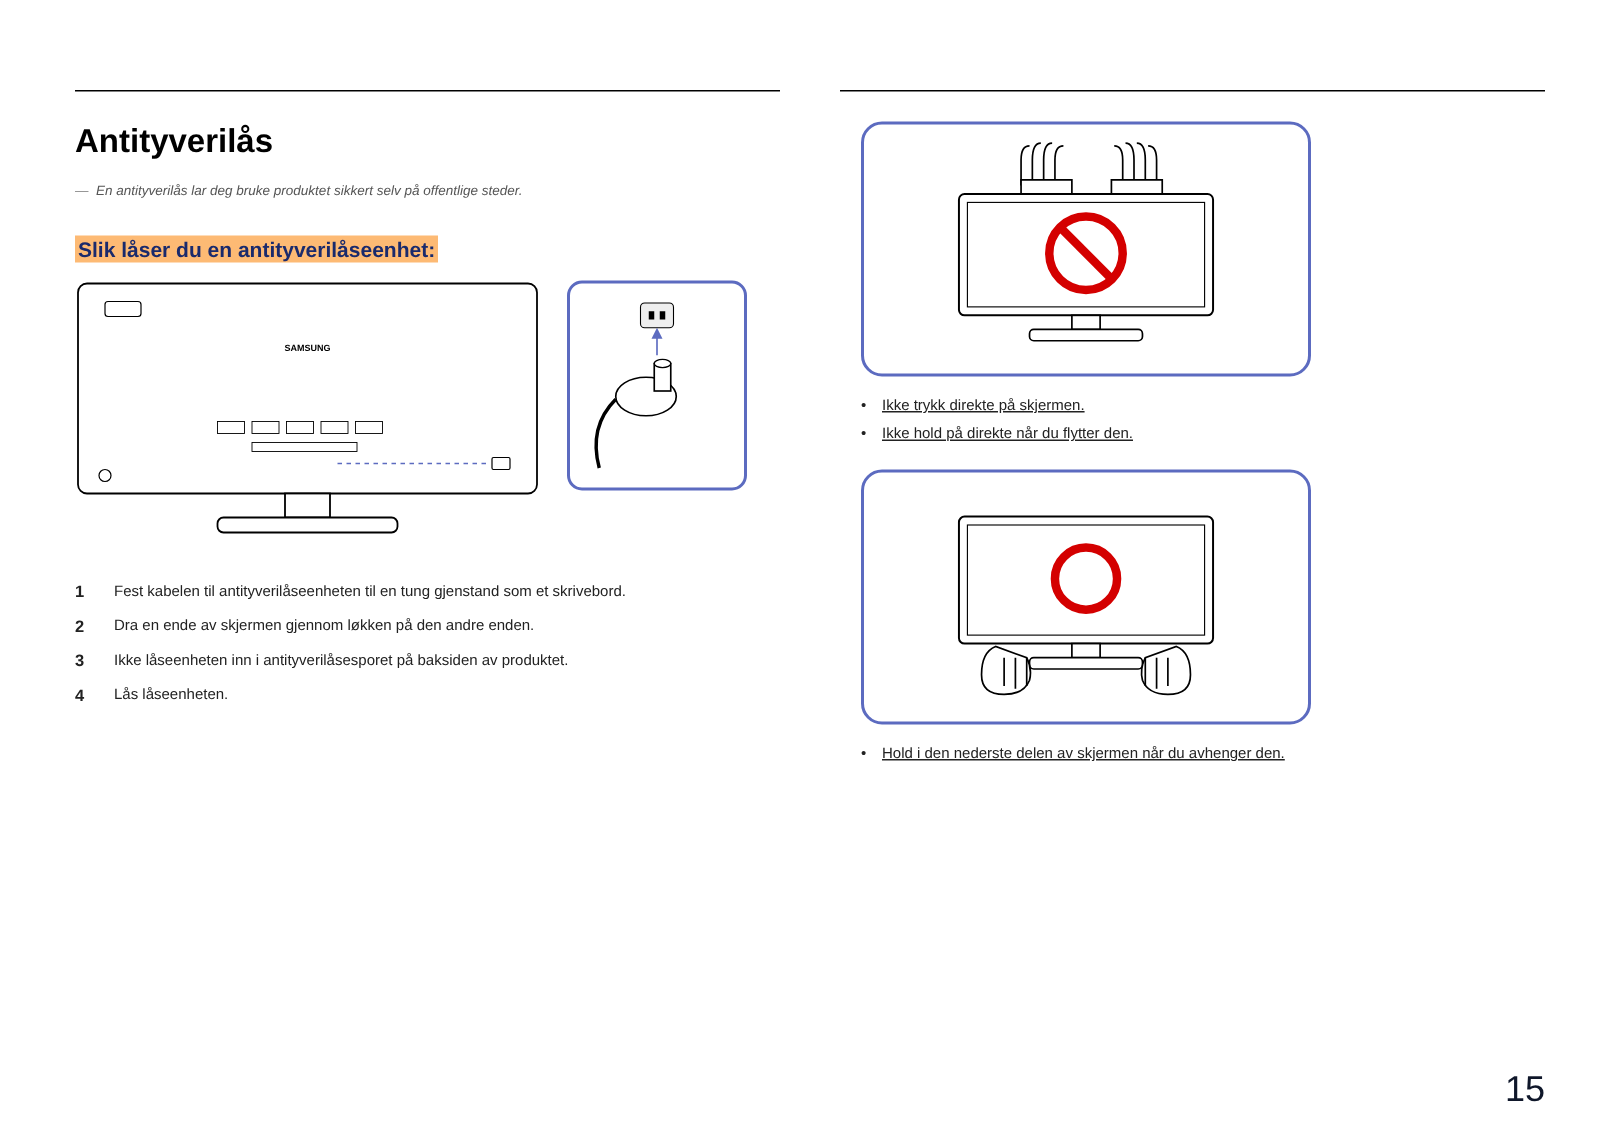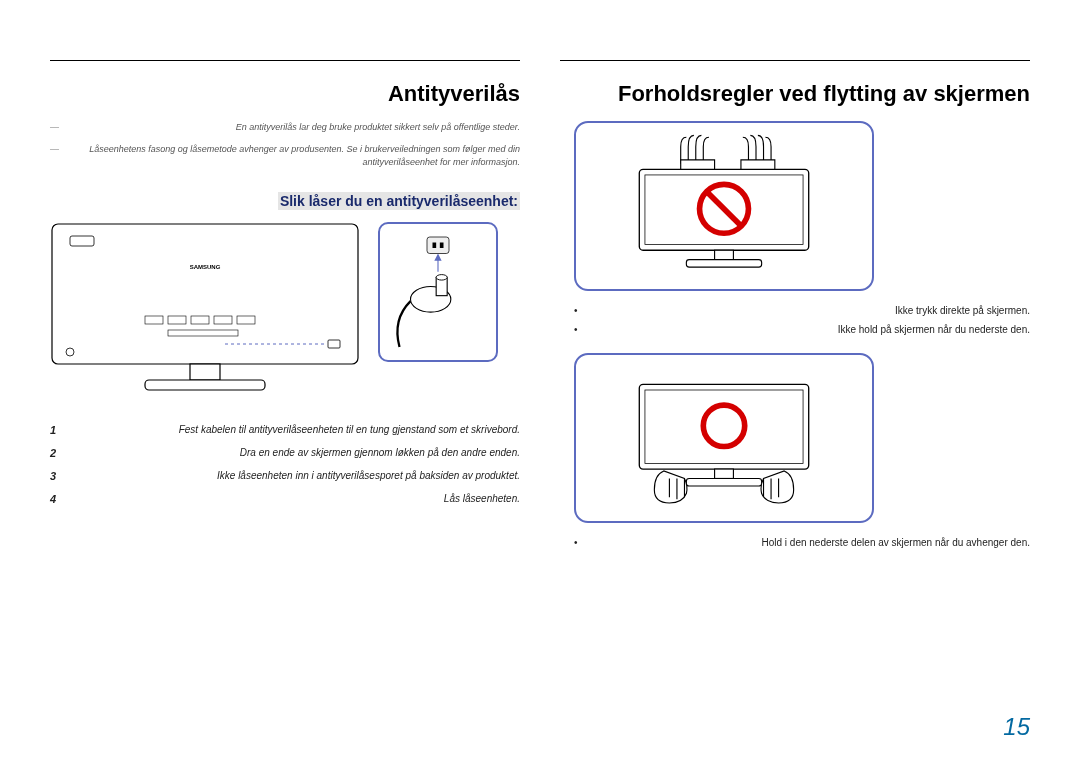--- a/index.html
+++ b/index.html
@@ -1,48 +1,47 @@
 <!DOCTYPE html>
 <html><head>
 <meta charset="utf-8">
 <style>
   * { box-sizing: border-box; margin: 0; padding: 0; }
   html, body { width: 1080px; height: 763px; background: #fff; font-family: Arial, Helvetica, sans-serif; color: #000; }
-  .page { display: flex; padding: 60px 50px 30px 50px; gap: 40px; position: relative; height: 100%; text-align: right; }
+  .page { display: flex; padding: 60px 50px 30px 50px; gap: 40px; position: relative; height: 100%; }
   .col { flex: 1; }
   hr.rule { border: none; border-top: 1px solid #000; margin-bottom: 20px; }
   h2.section { font-size: 22px; font-weight: 600; margin-bottom: 14px; }
   .note { font-size: 9px; color: #555; line-height: 1.5; margin-bottom: 8px; padding-left: 14px; position: relative; font-style: italic; }
   .note::before { content: "―"; position: absolute; left: 0; top: 0; color: #777; font-size: 9px; }
-  h3.sub { font-size: 14px; font-weight: 600; color: #1a2a6c; background: #e5e5e5; display: inline-block; padding: 1px 2px; margin-top: 14px; margin-bottom: 12px; }
+  h3.sub { font-size: 14px; font-weight: 600; color: #1a2a6c; background: #fdba74; display: inline-block; padding: 1px 2px; margin-top: 14px; margin-bottom: 12px; }
   .illus-row { display: flex; gap: 18px; align-items: flex-start; margin-bottom: 18px; }
   .monitor-back { width: 310px; height: 180px; position: relative; }
   .lock-detail { width: 120px; height: 140px; border: 2px solid #5c6bc0; border-radius: 10px; display: flex; align-items: center; justify-content: center; position: relative; }
-  ol.steps { list-style: none; counter-reset: step; font-size: 10px; color: #222; line-height: 1.9; font-style: italic; }
+  ol.steps { list-style: none; counter-reset: step; font-size: 10px; color: #222; line-height: 1.9; }
   ol.steps > li { counter-increment: step; position: relative; padding-left: 26px; margin-bottom: 4px; }
   ol.steps > li::before { content: counter(step); position: absolute; left: 0; top: 0; font-weight: bold; font-size: 11px; }
   ul.dash { list-style: none; font-size: 10px; color: #222; margin-top: 4px; }
   ul.dash > li { padding-left: 14px; position: relative; line-height: 1.9; }
   ul.dash > li::before { content: "‒"; position: absolute; left: 0; top: 0; }
   .fig-box { border: 2px solid #5c6bc0; border-radius: 14px; width: 300px; height: 170px; margin: 8px 0 10px 14px; display:flex; align-items:center; justify-content:center; }
-  ul.bullets { list-style: none; font-size: 10px; color: #222; margin: 8px 0 14px 14px; }
+  ul.bullets { list-style: none; font-size: 10px; color: #222; margin: 8px 0 14px 14px; text-decoration: underline; }
   ul.bullets > li { padding-left: 14px; position: relative; line-height: 1.9; }
   ul.bullets > li::before { content: "•"; position: absolute; left: 0; top: 0; }
-  .pagenum { position: absolute; right: 50px; bottom: 22px; font-size: 24px; color: #0369a1; font-weight: 300; font-style: italic; }
+  .pagenum { position: absolute; right: 50px; bottom: 22px; font-size: 24px; color: #0f172a; font-weight: 300; }
 </style>
 </head>
 <body>
 
 <div class="page">
 
   <div class="col">
     <hr class="rule">
     <h2 class="section">Antityverilås</h2>
     <p class="note">En antityverilås lar deg bruke produktet sikkert selv på offentlige steder.</p>
-    <p class="note">Låseenhetens fasong og låsemetode avhenger av produsenten. Se i brukerveiledningen som følger med din antityverilåseenhet for mer informasjon.</p>
     <h3 class="sub">Slik låser du en antityverilåseenhet:</h3>
 
     <div class="illus-row">
 
       <div class="monitor-back">
         <svg viewBox="0 0 310 180" width="310" height="180">
           <rect x="2" y="2" width="306" height="140" rx="6" fill="#fff" stroke="#000" stroke-width="1.2"></rect>
           <rect x="20" y="14" width="24" height="10" rx="2" fill="none" stroke="#000" stroke-width="0.8"></rect>
           <text x="155" y="46" text-anchor="middle" font-size="7" fill="#000" font-weight="bold" letter-spacing="0.5"> </text>
 
@@ -91,21 +90,20 @@
       <li>Dra en ende av skjermen gjennom løkken på den andre enden.</li>
       <li>Ikke låseenheten inn i antityverilåsesporet på baksiden av produktet.</li>
       <li>
         <span>Lås låseenheten.</span>
       </li>
     </ol>
   </div>
 
   <div class="col">
     <hr class="rule">
-    <h2 class="section">Forholdsregler ved flytting av skjermen</h2>
 
     <div class="fig-box">
       <svg viewBox="0 0 300 170" width="290" height="160">
 
         <g stroke="#000" stroke-width="1.2" fill="#fff">
           <path d="M110 12 q-6 0 -6 10 v18 M118 10 q-6 0 -6 12 v18 M126 10 q-6 0 -6 12 v18 M134 12 q-6 0 -6 10 v18"></path>
           <path d="M170 12 q6 0 6 10 v18 M178 10 q6 0 6 12 v18 M186 10 q6 0 6 12 v18 M194 12 q6 0 6 10 v18"></path>
           <path d="M104 36 h36 v14 q-18 10 -36 0 z"></path>
           <path d="M168 36 h36 v14 q-18 10 -36 0 z"></path>
         </g>
@@ -115,21 +113,21 @@
         <rect x="140" y="132" width="20" height="10" fill="#fff" stroke="#000" stroke-width="1.2"></rect>
         <rect x="110" y="142" width="80" height="8" rx="3" fill="#fff" stroke="#000" stroke-width="1.2"></rect>
 
         <circle cx="150" cy="88" r="26" fill="none" stroke="#d40000" stroke-width="6"></circle>
         <line x1="132" y1="70" x2="168" y2="106" stroke="#d40000" stroke-width="6"></line>
       </svg>
     </div>
 
     <ul class="bullets">
       <li>Ikke trykk direkte på skjermen.</li>
-      <li>Ikke hold på skjermen når du nederste den.</li>
+      <li>Ikke hold på direkte når du flytter den.</li>
     </ul>
 
     <div class="fig-box">
       <svg viewBox="0 0 300 170" width="290" height="160">
 
         <rect x="60" y="28" width="180" height="90" rx="4" fill="#fff" stroke="#000" stroke-width="1.4"></rect>
         <rect x="66" y="34" width="168" height="78" fill="#fff" stroke="#000" stroke-width="0.8"></rect>
         <rect x="140" y="118" width="20" height="10" fill="#fff" stroke="#000" stroke-width="1.2"></rect>
         <rect x="110" y="128" width="80" height="8" rx="3" fill="#fff" stroke="#000" stroke-width="1.2"></rect>
 

